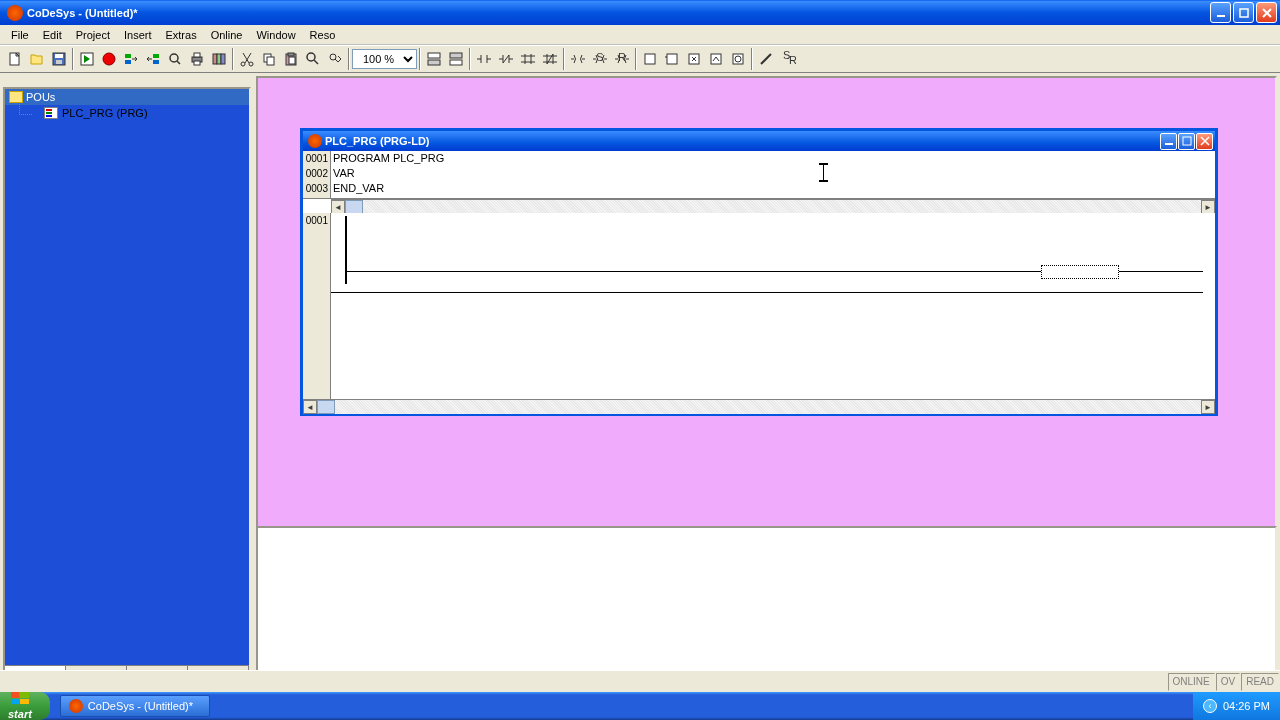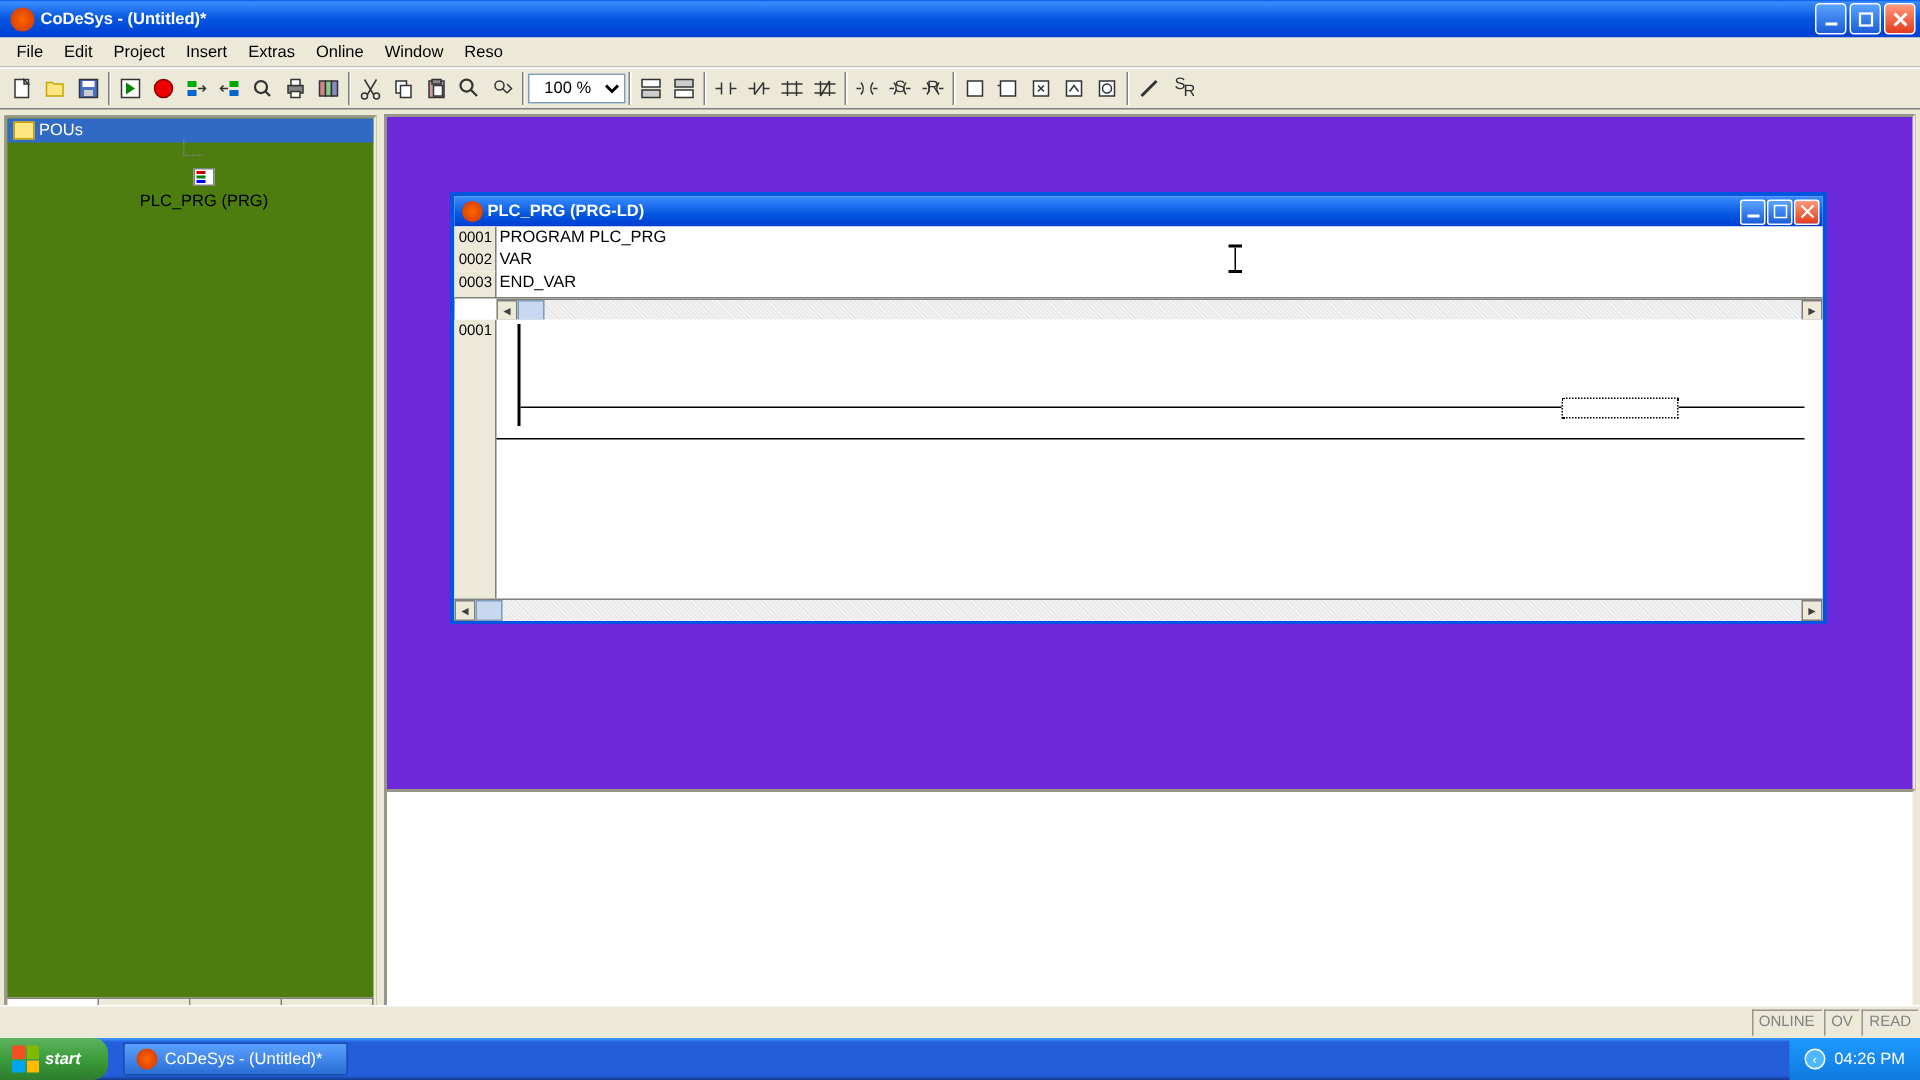--- a/index.html
+++ b/index.html
@@ -22,36 +22,36 @@
 .toolbar { height: 28px; background: #ece9d8; border-top: 1px solid #fff; border-bottom: 1px solid #808080; display: flex; align-items: center; padding: 0 4px; gap: 0; }
 .tbtn { width: 22px; height: 22px; border: 1px solid transparent; display: flex; align-items: center; justify-content: center; cursor: pointer; }
 .tbtn svg { width: 16px; height: 16px; }
 .tsep { width: 6px; height: 22px; border-left: 1px solid #808080; border-right: 1px solid #fff; margin: 0 2px; width:2px; }
 .zoom-select { width: 65px; height: 20px; border: 1px solid #7f9db9; background: #fff; font-size: 11px; padding: 0 2px; text-align: center; }
 
 
 .main-area { position: absolute; top: 73px; left: 0; right: 0; bottom: 28px; display: flex; }
 
 
-.tree-panel { width: 248px; background: #4d7c0f; border: 2px inset #ece9d8; margin: 4px 0 3px 3px; display: flex; flex-direction: column; position: relative; }
+.tree-panel { width: 248px; background: #1d4ed8; border: 2px inset #ece9d8; margin: 14px 0 3px 3px; display: flex; flex-direction: column; position: relative; }
 .tree-body { flex: 1; overflow: auto; }
 .tree-root { background: #316ac5; color: #fff; padding: 2px 4px; display: flex; align-items: center; gap: 3px; }
 .tree-root .folder-icon { width: 14px; height: 12px; background: #ffe680; border: 1px solid #c9a400; }
-.tree-child { padding: 2px 4px 2px 22px; display: flex; align-items: center; gap: 4px; flex-direction: column; }
+.tree-child { padding: 2px 4px 2px 22px; display: flex; align-items: center; gap: 4px; }
 .tree-child::before { content: ""; width: 12px; height: 10px; border-left: 1px dotted #808080; border-bottom: 1px dotted #808080; position: relative; left: -8px; top: -4px; }
 .pou-icon { width: 14px; height: 12px; background: #fff; border: 1px solid #808080; position: relative; }
 .pou-icon::after { content: ""; position: absolute; left:1px; top:1px; width:6px; height:2px; background:#c00; box-shadow: 0 3px 0 #008000, 0 6px 0 #00f; }
 
 .tree-tabs { height: 22px; display: flex; border-top: 1px solid #808080; background: #ece9d8; }
 .tree-tab { flex: 1; border: 1px solid #808080; border-top: none; border-left: none; display: flex; align-items: center; justify-content: center; gap: 2px; cursor: pointer; font-size: 10px; background: #ece9d8; padding: 0 2px; overflow: hidden; }
 .tree-tab.active { background: #fff; }
 .tree-tab-icon { width: 12px; height: 12px; border: 1px solid #666; background: #fff; flex-shrink: 0; }
 
 
-.mdi-area { flex: 1; background: #6d28d9; position: relative; margin: 3px 3px 0 5px; border: 2px inset #ece9d8; }
+.mdi-area { flex: 1; background: #f0abfc; position: relative; margin: 3px 3px 0 5px; border: 2px inset #ece9d8; }
 
 
 .child-window { position: absolute; left: 42px; top: 50px; width: 918px; height: 288px; border: 3px solid #0456e0; background: #fff; display: flex; flex-direction: column; }
 .child-title { height: 20px; background: linear-gradient(to bottom,#3a8cff 0%,#0456e0 60%,#003dd1 100%); display: flex; align-items: center; padding: 0 2px; }
 .child-title-icon { width: 14px; height: 14px; background: radial-gradient(circle,#ff6600,#cc3300); border-radius: 50%; margin: 0 3px; }
 .child-title-text { color: #fff; font-weight: bold; flex: 1; font-size: 11px; }
 .child-btn { width: 17px; height: 17px; margin-left: 1px; border: 1px solid #fff; border-radius: 2px; display: flex; align-items: center; justify-content: center; cursor: pointer; }
 .child-btn.minmax { background: linear-gradient(to bottom,#5aa2ff,#1a5ed9); }
 .child-btn.close { background: linear-gradient(to bottom,#ff9a7a,#e23b1e); }
 .child-btn svg { width: 10px; height: 10px; }
@@ -99,21 +99,21 @@
 .msg-scroll .thumb { position:absolute; left:14px; width:256px; height:14px; background: linear-gradient(to bottom,#e0ecfb,#a9c7ef); border:1px solid #7f9db9; }
 
 
 .statusbar { position: absolute; bottom: 28px; left:0; right:0; transform: translateY(100%); }
 .statusbar-inner { position:absolute; top:-22px; left:0; right:0; height:22px; background:#ece9d8; border-top:1px solid #fff; display:flex; align-items:center; }
 .status-field { height:18px; border:1px inset #ece9d8; padding:0 4px; margin-right:1px; font-size:10px; line-height:16px; color:#808080; }
 .status-spacer { flex:1; }
 
 
 .taskbar { position: absolute; bottom:0; left:0; right:0; height:28px; background: linear-gradient(to bottom,#3e9bff 0%,#245edb 10%,#245edb 90%,#14398a 100%); display:flex; align-items:center; }
-.start-btn { height:28px; padding:0 18px 0 8px; background: linear-gradient(to bottom,#5fb35f 0%,#3a9d3a 50%,#2e7d2e 100%); border-radius:0 10px 10px 0; display:flex; align-items:center; gap:4px; cursor:pointer; color:#fff; font-weight:bold; font-style:italic; font-size:16px; font-family:"Franklin Gothic Medium",Arial; }
+.start-btn { height:28px; padding:0 18px 0 8px; background: linear-gradient(to bottom,#5fb35f 0%,#3a9d3a 50%,#2e7d2e 100%); border-radius:0 10px 10px 0; display:flex; align-items:center; gap:4px; cursor:pointer; color:#fff; font-weight:bold; font-style:italic; font-size:16px; font-family:"Franklin Gothic Medium",Arial;flex-direction:column; }
 .start-logo { width:18px; height:18px; display:grid; grid-template:1fr 1fr/1fr 1fr; gap:1px; }
 .start-logo span:nth-child(1){background:#f25022;} .start-logo span:nth-child(2){background:#7fba00;} .start-logo span:nth-child(3){background:#00a4ef;} .start-logo span:nth-child(4){background:#ffb900;}
 .task-btn { height:22px; margin:0 0 0 10px; padding:0 8px; background: linear-gradient(to bottom,#5aa0ff,#2a6ed5); border:1px solid #1a4db0; border-radius:2px; display:flex; align-items:center; gap:5px; color:#fff; cursor:pointer; min-width:150px; }
 .task-btn .ticon { width:14px; height:14px; background: radial-gradient(circle,#ff6600,#cc3300); border-radius:50%; }
 .tray { margin-left:auto; height:28px; background: linear-gradient(to bottom,#1f9bff,#0f78e0); padding:0 10px; display:flex; align-items:center; gap:6px; color:#fff; }
 .tray-icon { width:14px; height:14px; border-radius:50%; background:#4db8ff; border:1px solid #fff; display:flex; align-items:center; justify-content:center; font-size:9px; }
 
 .arrow-glyph { font-size:8px; color:#404040; }
 </style>
 </head>

